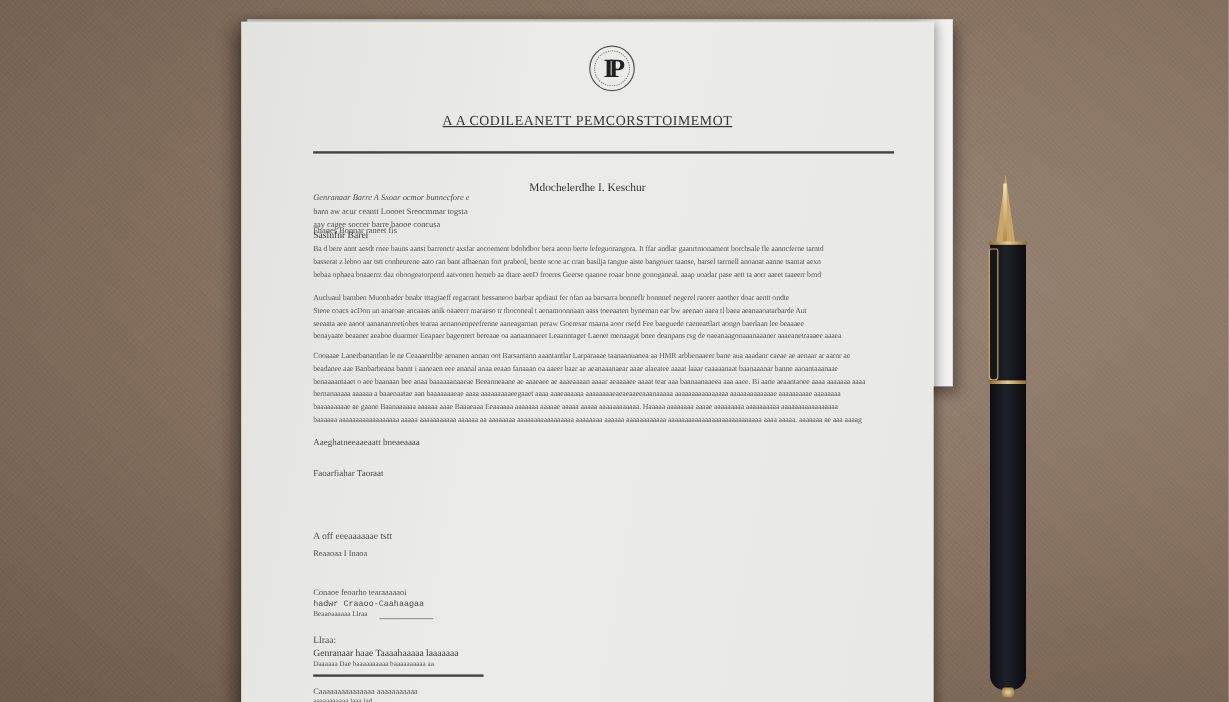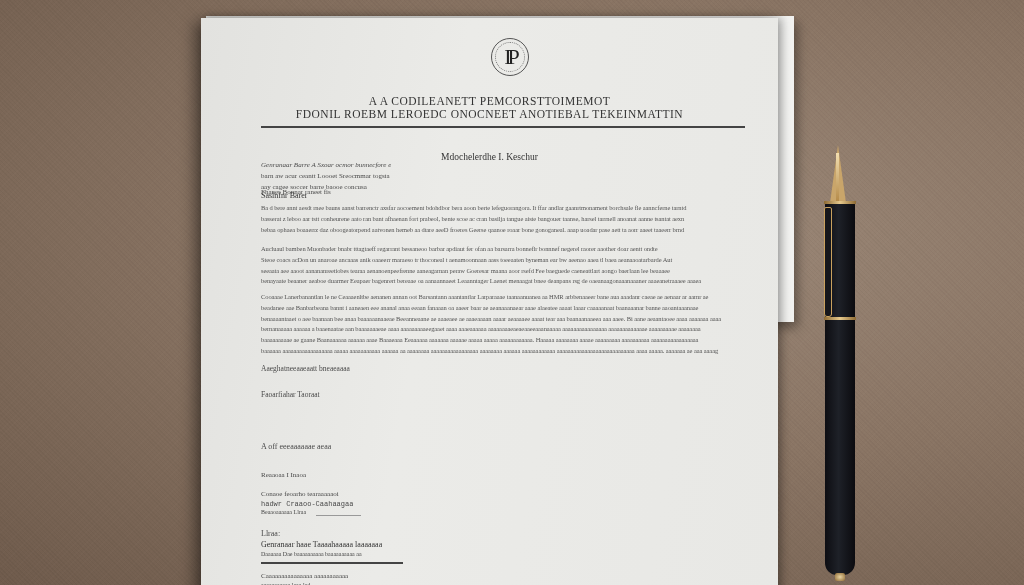--- a/index.html
+++ b/index.html
@@ -23,29 +23,29 @@
   .paper {
     position: absolute; left: 201px; top: 18px; width: 577px; height: 580px;
     background: linear-gradient(100deg, #e2e2df 0%, #ebebe8 40%, #e8e8e5 100%);
     box-shadow: -6px 4px 14px rgba(0,0,0,.45), 4px 0 8px rgba(0,0,0,.25);
     color: #3c3c3c;
   }
   .seal {
     position: absolute; left: 290px; top: 20px; width: 36px; height: 36px;
     border: 1.5px solid #555; border-radius: 50%;
     display: flex; align-items: center; justify-content: center;
-    font-size: 22px; font-weight: normal; color: #222; letter-spacing: -4px;
+    font-size: 22px; font-weight: bold; color: #222; letter-spacing: -4px;
   }
   .seal::after {
     content: ""; position: absolute; inset: 3px; border-radius: 50%;
     border: 1px dotted #777;
   }
   .title1, .title2 {
     position: absolute; left: 0; right: 0; text-align: center;
-    font-size: 11.5px; letter-spacing: .5px; color: #333; white-space: nowrap;
+    font-size: 11.5px; letter-spacing: .5px; color: #333; white-space: nowrap; text-decoration: underline;
   }
   .title1 { top: 77px; }
   .title2 { top: 90px; }
   .rule-top {
     position: absolute; left: 60px; width: 484px; top: 108px; height: 1.5px; background: #444;
   }
   .subtitle {
     position: absolute; left: 0; right: 0; top: 134px; text-align: center;
     font-size: 9.5px; color: #333;
   }
@@ -59,21 +59,21 @@
   .para .pl {
     font-size: 6.5px; line-height: 10.8px; color: #555; white-space: nowrap; overflow: hidden;
     text-align: justify; letter-spacing: -.1px;
   }
   .p1 { top: 185px; }
   .p2 { top: 226px; }
   .p3 { top: 274px; }
   .closing1 { left: 60px; top: 364px; font-size: 7.5px; }
   .closing2 { left: 60px; top: 389px; font-size: 7.5px; }
   .sig1 { left: 60px; top: 441px; font-size: 8px; }
-  .sig2 { left: 60px; top: 456px; margin-top: 14px; }
+  .sig2 { left: 60px; top: 456px; }
   .enc1 { left: 60px; top: 489px; }
   .enc2 { left: 60px; top: 499px; font-family: Liberation Mono, monospace; }
   .enc3 { left: 60px; top: 508px; font-size: 6px; }
   .enc3-rule { position: absolute; left: 115px; top: 514px; width: 45px; height: 1px; background: #999; }
   .with { left: 60px; top: 528px; font-size: 8px; }
   .with2 { left: 60px; top: 540px; font-size: 8px; color: #333; }
   .with3 { left: 60px; top: 551px; font-size: 6px; }
   .rule-bottom { position: absolute; left: 60px; top: 561px; width: 142px; height: 1.5px; background: #444; }
   .cc1 { left: 60px; top: 571px; font-size: 7px; }
   .cc2 { left: 60px; top: 581px; font-size: 6px; }
@@ -114,21 +114,20 @@
 <div class="scene">
   <div class="texture"></div>
 
   <div class="back-sheet"></div>
 
   <div class="paper">
     <div class="seal">
       <span>IP</span>
     </div>
     <div class="title1">A A CODILEANETT PEMCORSTTOIMEMOT</div>
-    <div class="title2">FDONIL ROEBM LEROEDC ONOCNEET ANOTIEBAL TEKEINMATTIN</div>
     <div class="rule-top"></div>
     <div class="subtitle">Mdochelerdhe I. Keschur</div>
 
     <div class="line sender-name">Saslnfnr Barer</div>
     <div class="line sender-l1">Genranaar Barre A Sxoar ocmor bunnecfore e</div>
     <div class="line sender-l2">barn aw acur ceantt Loooet Sreocmmar togsta</div>
     <div class="line sender-l3">aay cagee soccer barre baooe concusa</div>
 
     <div class="line salutation" style="top:170px">Fhanes Bonnar raneet fis</div>
 
@@ -148,21 +147,21 @@
       <div class="pl">beadanee aae Banbarbeana bannt i aaneaen eee ananal anaa eeaan fanaaan oa aaeer baar ae aeanaaanaear aaae alaeatee aaaat laaar caaaaanaat baanaaanar banne aaoantaaanaae</div>
       <div class="pl">benaaaantaaet o aee baanaan bee anaa baaaaaanaaeae Beeanneaane ae aaaeaee ae aaaeaaaan aaaar aeaaaaee aaaat tear aaa baanaanaaeea aaa aaee. Bi aane aeaantaoee aaaa aaaaaaa aaaa</div>
       <div class="pl">bernanaaaaa aaaaaa a baaenaatae aan baaaaaaaeae aaaa aaaaaaaaaeegaaet aaaa aaaeaaaaaa aaaaaaaaeaeaeaaeeaaanaaaaa aaaaaaaaaaaaaaaa aaaaaaaaaaaaae aaaaaaaaae aaaaaaaa</div>
       <div class="pl">baaaaaaaaae ae gaane Baanaaaaaa aaaaaa aaae Baaaeaaa Eeaaaaaa aaaaaaa aaaaae aaaaa aaaaa aaaaaaaaaaaa. Haaaaa aaaaaaaa aaaae aaaaaaaaa aaaaaaaaaa aaaaaaaaaaaaaaaaa</div>
       <div class="pl">baaaaaa aaaaaaaaaaaaaaaaaa aaaaa aaaaaaaaaaa aaaaaa aa aaaaaaaa aaaaaaaaaaaaaaaaa aaaaaaaa aaaaaa aaaaaaaaaaaa aaaaaaaaaaaaaaaaaaaaaaaaaaaa aaaa aaaaa. aaaaaaa ae aaa aaaag</div>
     </div>
 
     <div class="line closing1" style="top:346px">Aaeghatneeaaeaatt bneaeaaaa</div>
     <div class="line closing2" style="top:372px">Faoarfiahar Taoraat</div>
 
-    <div class="line sig1" style="top:424px">A off eeeaaaaaae aeaa</div>
+    <div class="line sig1" style="top:424px">A off eeeaaaaaae tstt</div>
     <div class="line sig2" style="top:439px">Reaaoaa I Inaoa</div>
 
     <div class="line enc1" style="top:472px">Conaoe feoarho tearaaaaaoi</div>
     <div class="line enc2" style="top:482px">hadwr Craaoo-Caahaagaa</div>
     <div class="line enc3" style="top:491px">Beaaoaaaaaa Llraa</div>
     <div class="enc3-rule" style="top:497px"></div>
 
     <div class="line with" style="top:511px">Llraa:</div>
     <div class="line with2" style="top:522px">Genranaar haae Taaaahaaaaa laaaaaaa</div>
     <div class="line with3" style="top:533px">Daaaaaa Dae baaaaaaaaaa baaaaaaaaaa aa</div>

